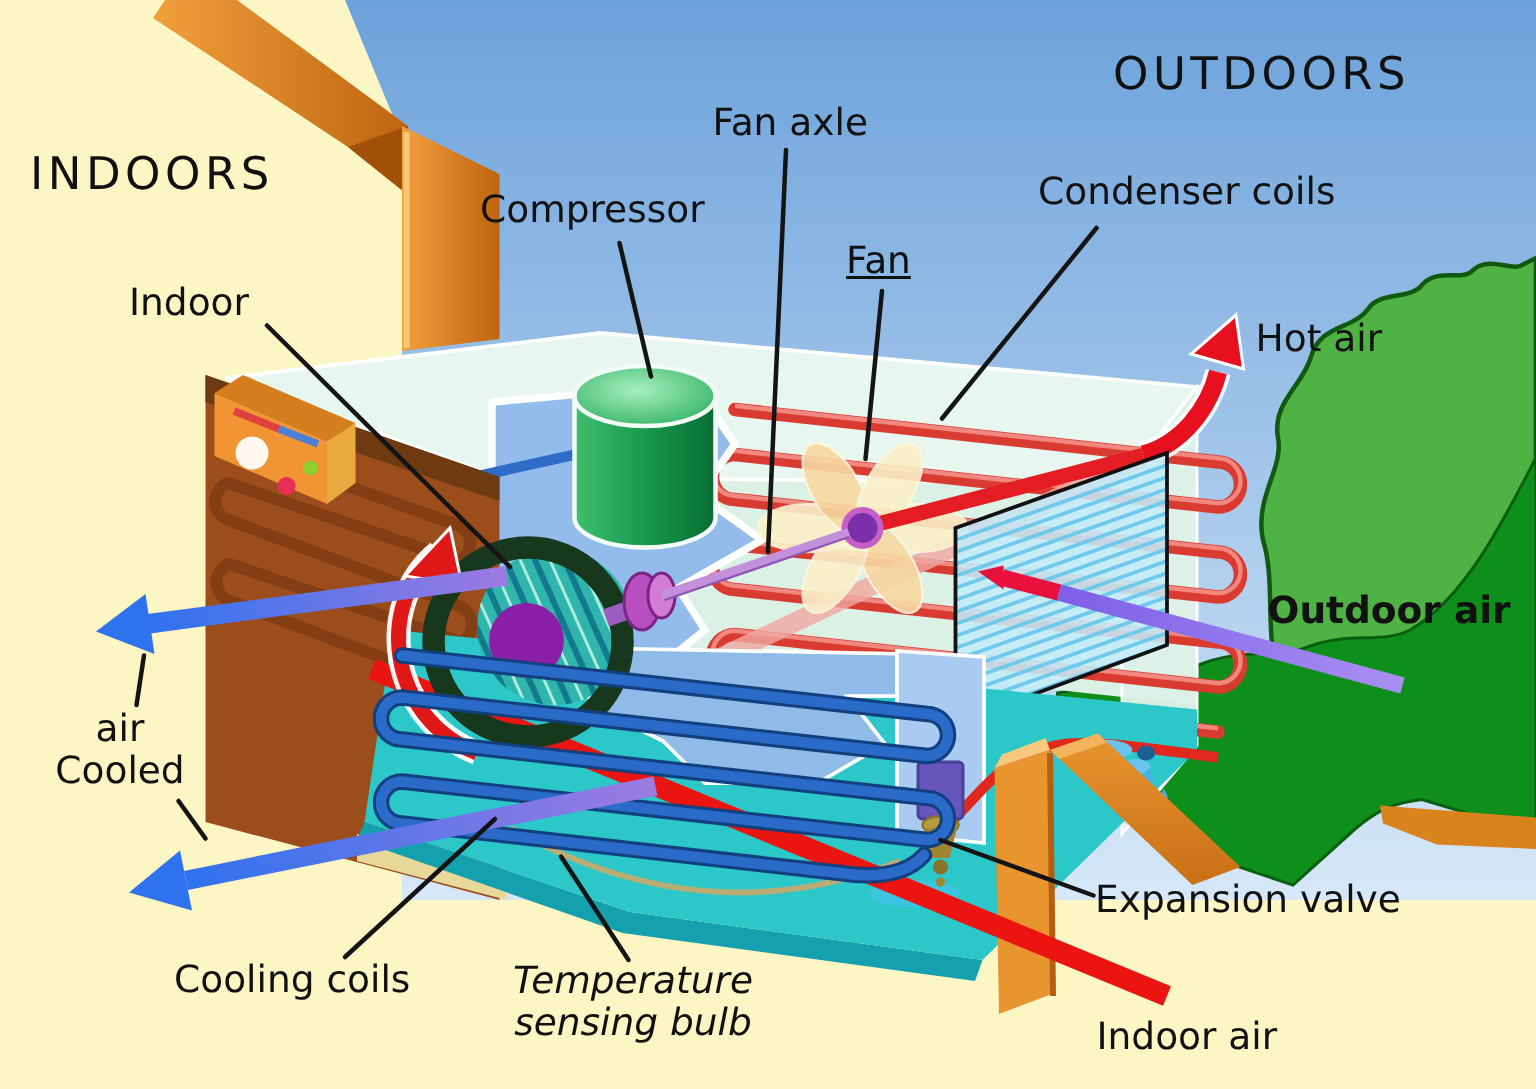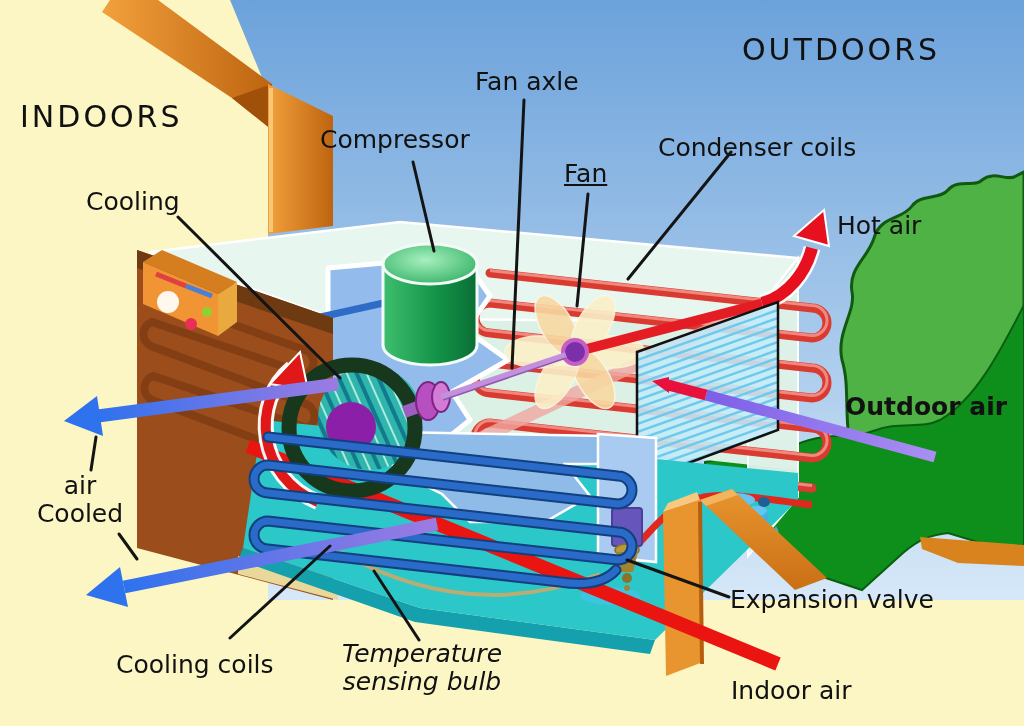--- a/index.html
+++ b/index.html
@@ -260,32 +260,32 @@
     <line x1="119" y1="534" x2="137" y2="559"></line>
     <line x1="627" y1="560" x2="729" y2="597"></line>
     <line x1="330" y1="546" x2="230" y2="638"></line>
     <line x1="374" y1="571" x2="419" y2="640"></line>
   </g>
 </svg>
 
 <div class="lbl big" style="left:20px;top:100px;">INDOORS</div>
 <div class="lbl big" style="left:742px;top:33px;">OUTDOORS</div>
 
-<div class="lbl" style="left:86px;top:188px;">Cooling</div>
+<div class="lbl" style="left:86px;top:188px;">Indoor</div>
 <div class="lbl" style="left:320px;top:126px;">Compressor</div>
 <div class="lbl" style="left:475px;top:68px;">Fan axle</div>
 <div class="lbl" style="left:564px;top:160px;text-decoration:underline;">Fan</div>
-<div class="lbl" style="left:658px;top:114px;margin-top:20px;">Condenser coils</div>
+<div class="lbl" style="left:692px;top:114px;">Condenser coils</div>
 <div class="lbl" style="left:837px;top:212px;">Hot air</div>
 <div class="lbl" style="left:845px;top:393px;font-weight:bold;">Outdoor air</div>
 <div class="lbl center" style="left:24px;top:472px;width:112px;">
   <div>air</div>
   <div>Cooled</div>
 </div>
 <div class="lbl" style="left:730px;top:586px;">Expansion valve</div>
-<div class="lbl" style="left:116px;top:639px;margin-top:12px;">Cooling coils</div>
+<div class="lbl" style="left:116px;top:639px;">Cooling coils</div>
 <div class="lbl center" style="left:326px;top:640px;width:192px;font-style:italic;">
   <div>Temperature</div>
   <div>sensing bulb</div>
 </div>
 <div class="lbl" style="left:731px;top:677px;">Indoor air</div>
 
 </div>
 
 </body></html>

